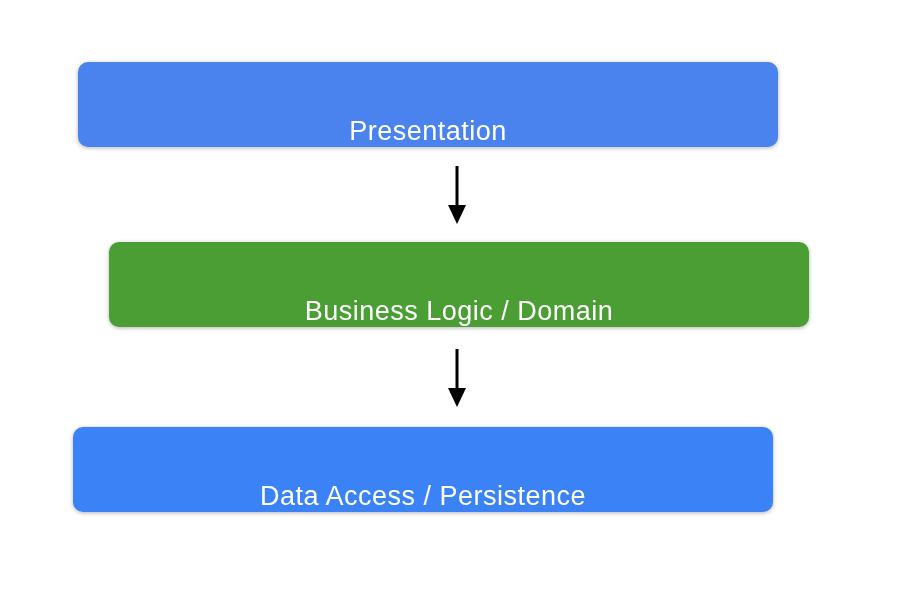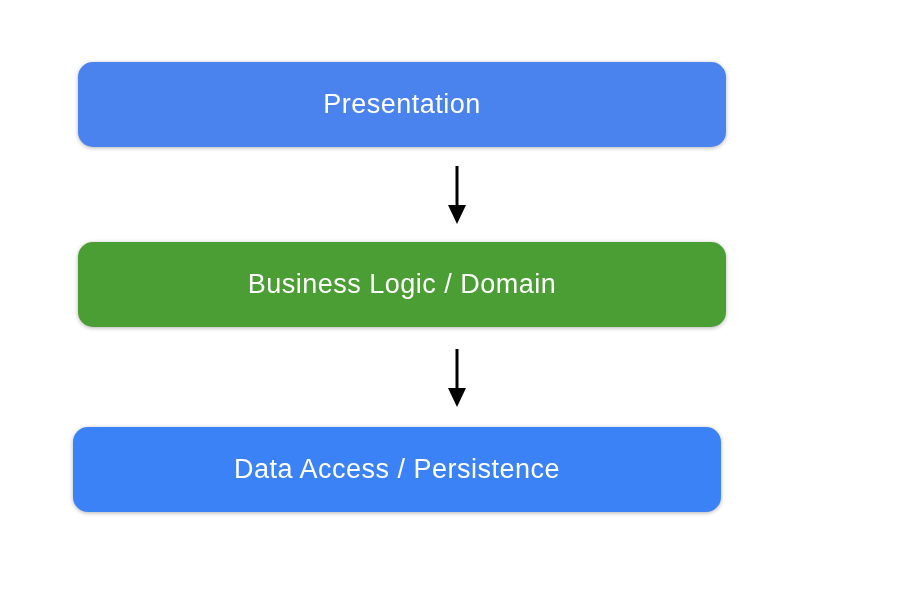--- a/index.html
+++ b/index.html
@@ -15,30 +15,30 @@
   }
   .canvas {
     position: relative;
     width: 916px;
     height: 606px;
     background: #ffffff;
   }
   .layer-box {
     position: absolute;
     left: 78px;
-    width: 648px;
+    width: 700px;
     height: 85px;
-    border-radius: 15px;
+    border-radius: 10px;
     display: flex;
-    align-items: center;
+    align-items: flex-end;
     justify-content: center;
     box-shadow: 0 1px 4px rgba(0,0,0,0.30);
   }
   .box-presentation { top: 62px; }
-  .box-business     { top: 242px; }
+  .box-business     { top: 242px; margin-left: 31px; }
   .box-data         { top: 427px; left: 73px; }
   .layer-label {
     color: #ffffff;
     font-size: 27px;
     font-weight: 400;
     letter-spacing: 0.5px;
     white-space: nowrap;
   }
   .arrow {
     position: absolute;

